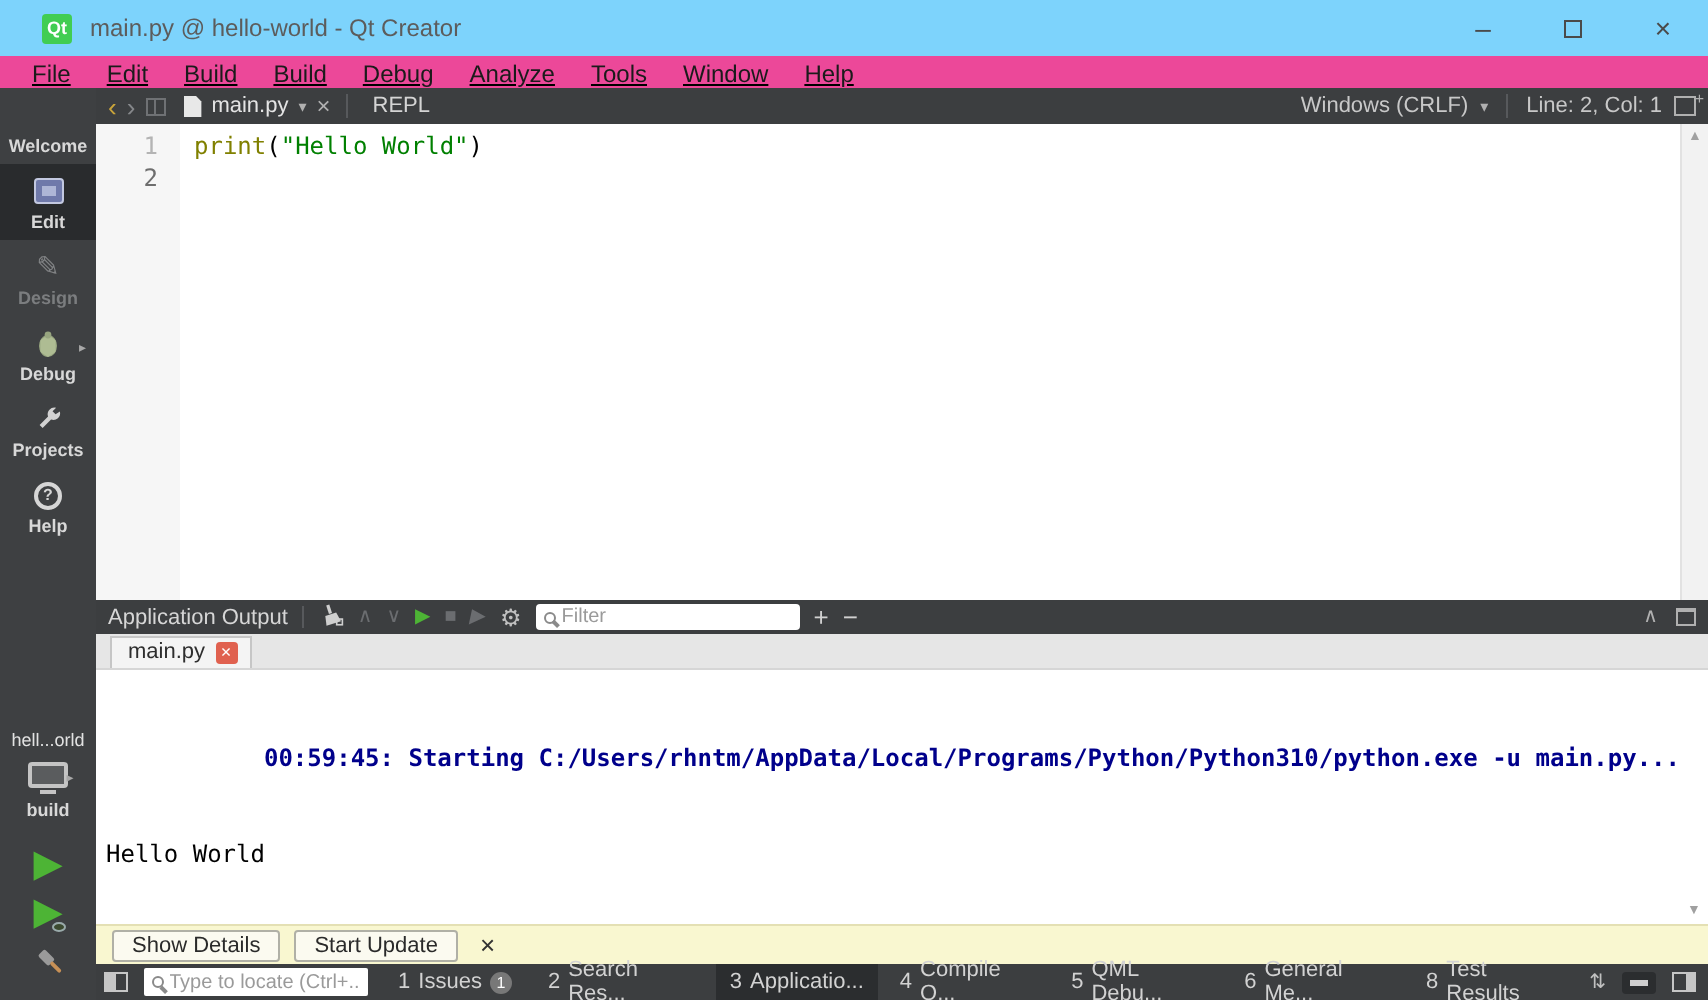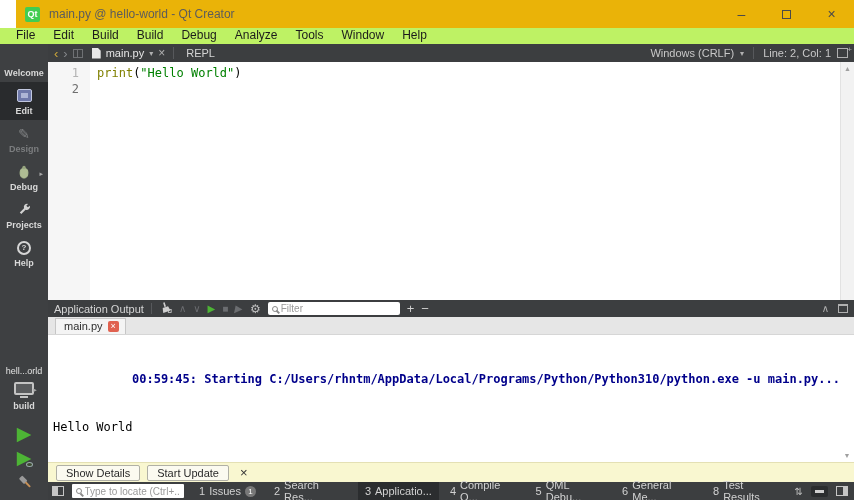--- a/index.html
+++ b/index.html
@@ -3,28 +3,28 @@
 <meta charset="utf-8">
 <style>
   * { margin:0; padding:0; box-sizing:border-box; }
   html,body { background:#888; }
   .window {
     width:854px; height:500px; display:flex; flex-direction:column;
     font-family:"Liberation Sans","DejaVu Sans",sans-serif;
     background:#fff; overflow:hidden; position:relative;
   }
   
-  .titlebar { height:28px; background:#eab308; display:flex; align-items:center; padding-left:9px; flex:0 0 auto;margin-left:16px; }
+  .titlebar { height:28px; background:#7dd3fc; display:flex; align-items:center; padding-left:21px; flex:0 0 auto; }
   .qt-logo { width:15px; height:15px; background:#41cd52; border-radius:2px; color:#fff; font-size:9px; font-weight:bold; display:flex; align-items:center; justify-content:center; }
   .win-title { margin-left:9px; color:#5c5c5c; font-size:12px; }
   .win-controls { margin-left:auto; display:flex; height:100%; }
   .win-btn { width:45px; height:100%; display:flex; align-items:center; justify-content:center; color:#4a4a4a; font-size:14px; }
   .max-box { width:9px; height:9px; border:1px solid #4a4a4a; }
   
-  .menubar { height:16px; background:#bef264; display:flex; align-items:flex-start; padding-left:7px; flex:0 0 auto; }
+  .menubar { height:16px; background:#ec4899; display:flex; align-items:flex-end; padding-left:7px; flex:0 0 auto;text-decoration:underline; }
   .menu-item { padding:0 9px; font-size:12px; color:#1b1b1b; }
   
   .body { flex:1; display:flex; min-height:0; }
   
   .sidebar { width:48px; background:#3e4042; display:flex; flex-direction:column; align-items:center; flex:0 0 auto; }
   .mode { width:48px; padding:5px 0 4px; display:flex; flex-direction:column; align-items:center; gap:2px; position:relative; }
   .mode.selected { background:#292b2d; }
   .mode-label { font-size:9px; font-weight:bold; color:#d8d8d8; }
   .mode.disabled .mode-label { color:#7b7d7f; }
   .m-icon { height:17px; display:flex; align-items:center; justify-content:center; }

